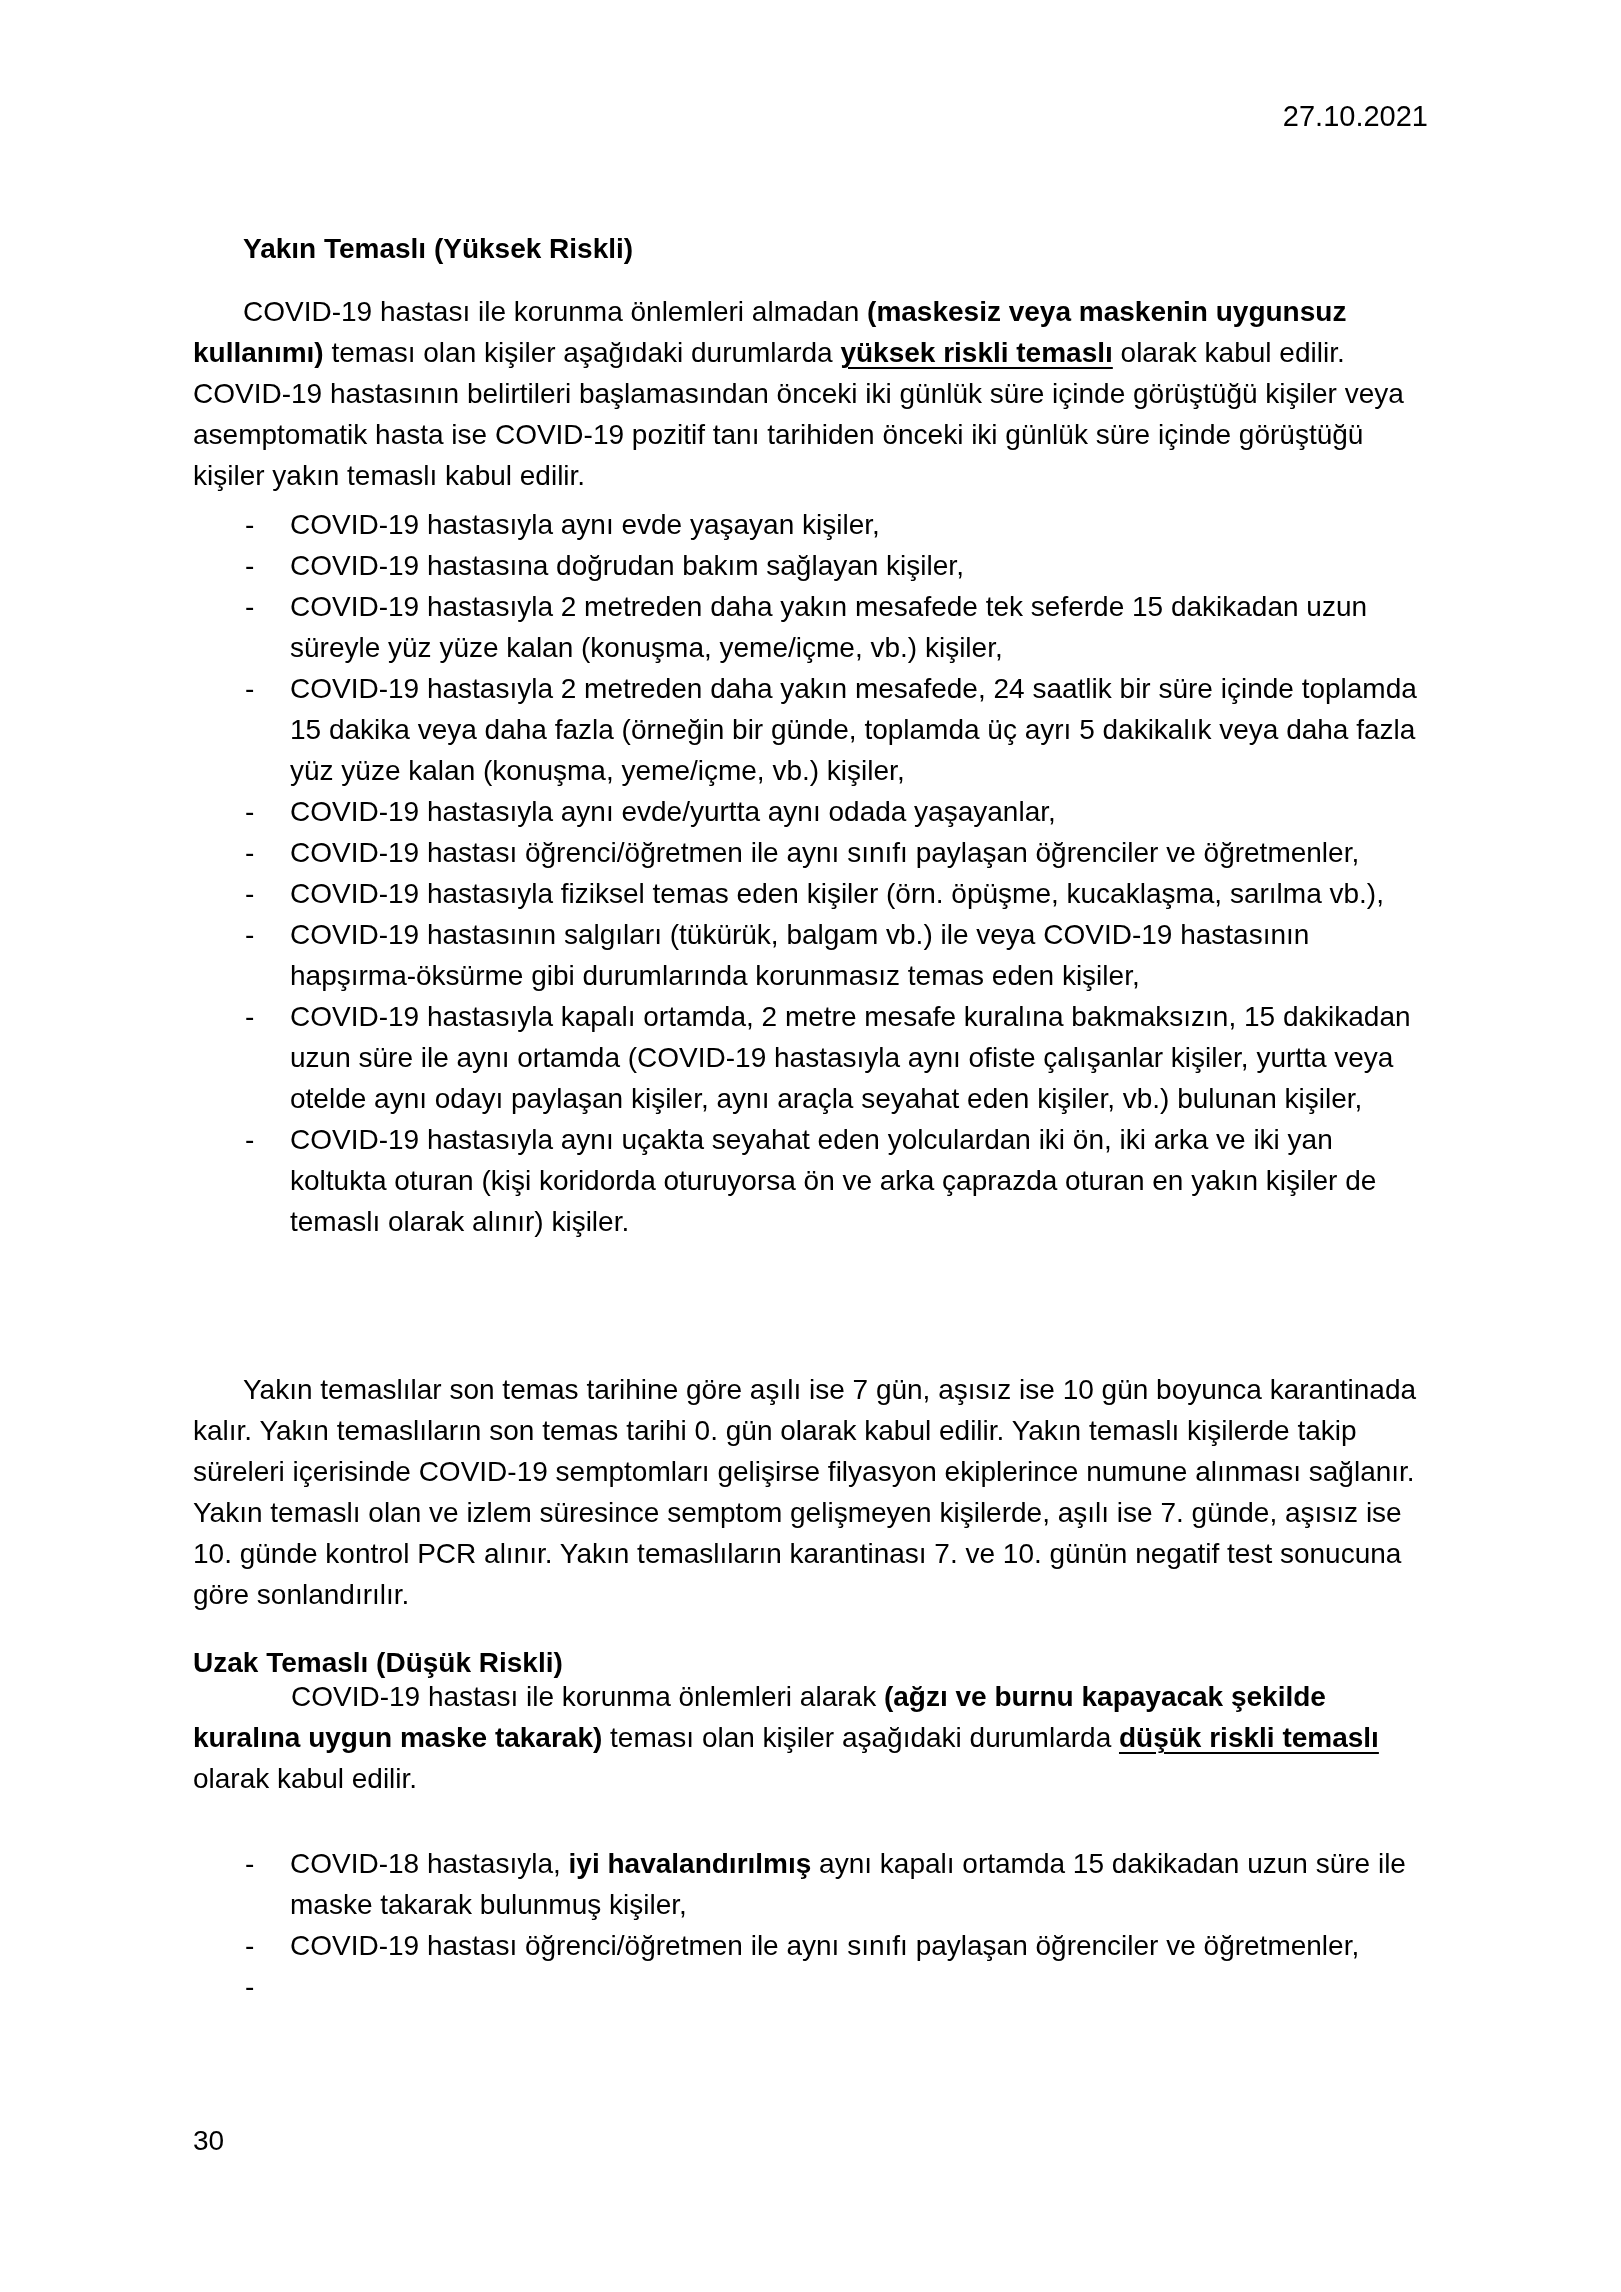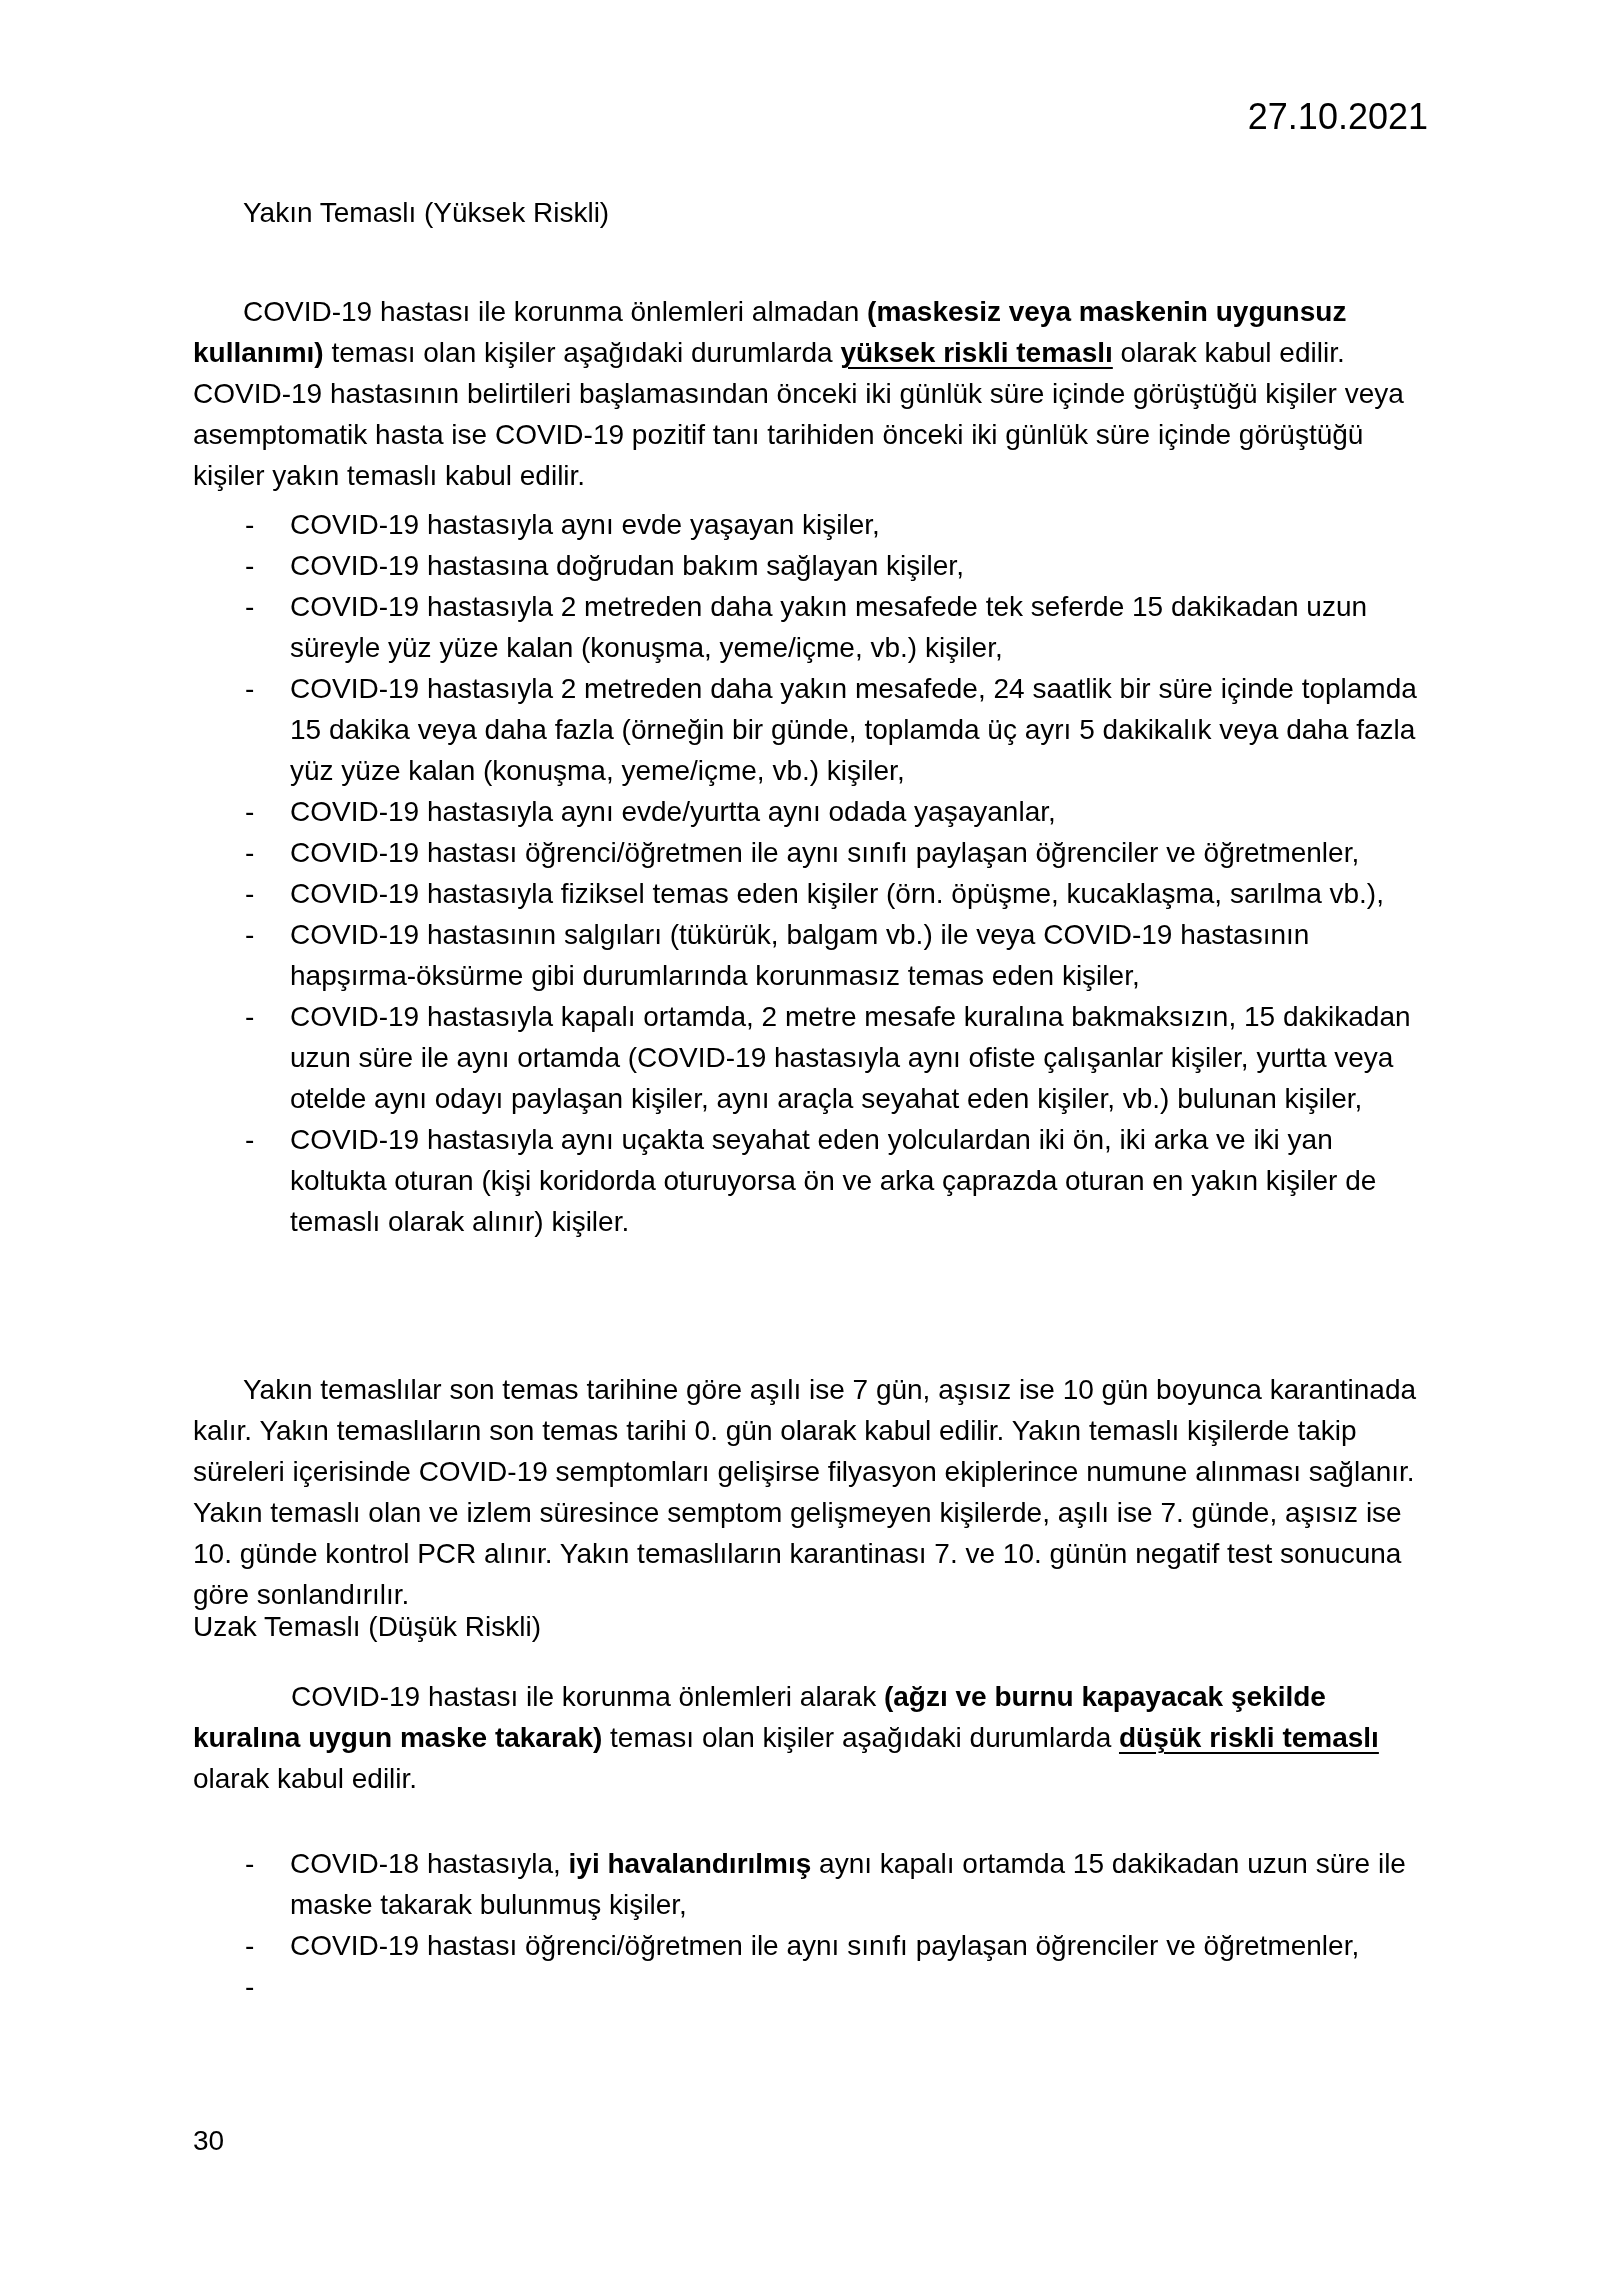--- a/index.html
+++ b/index.html
@@ -12,26 +12,27 @@
     font-family: "Liberation Sans", sans-serif;
     font-size: 28px;
     line-height: 41px;
     color: #000000;
     text-align: left;
   }
   .date {
     position: absolute;
     top: 96px;
     right: 193px;
-    font-size: 36px;
+    font-size: 29px;
   }
   .heading {
     position: absolute;
-    font-weight: normal;
+    font-weight: bold;
     white-space: nowrap;
+    margin-top: 36px;
   }
   .h-high { top: 192px; left: 243px; }
   .h-low  { top: 1606px; left: 193px; }
   .para {
     position: absolute;
     left: 193px;
     width: 1235px;
   }
   .p-intro-high { top: 263px; text-indent: 50px; }
   .p-quarantine { top: 1341px; text-indent: 50px; }

